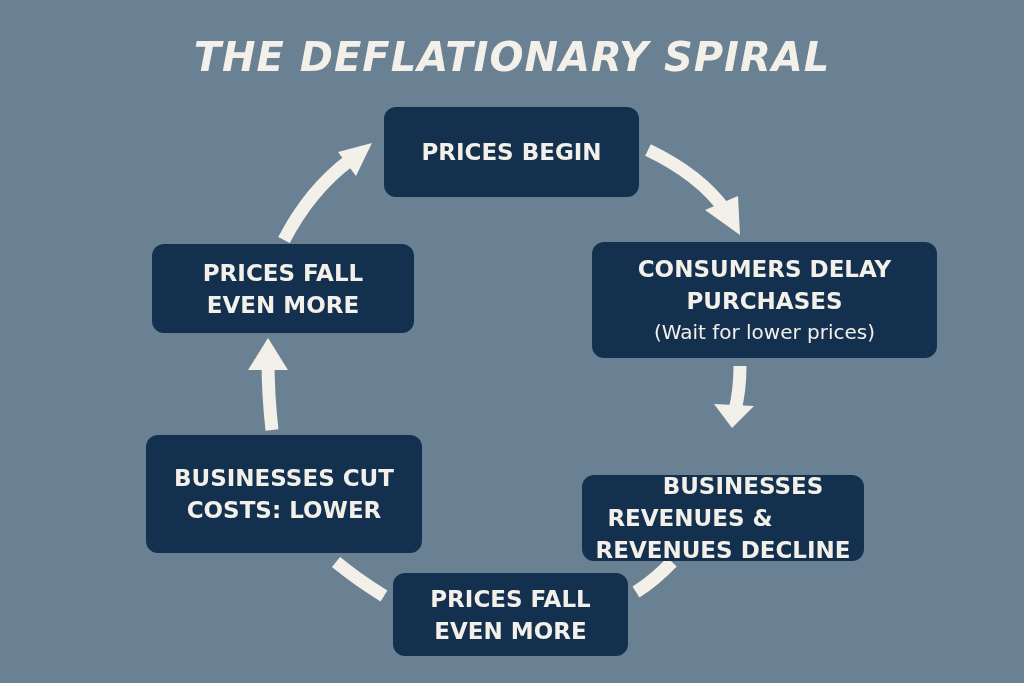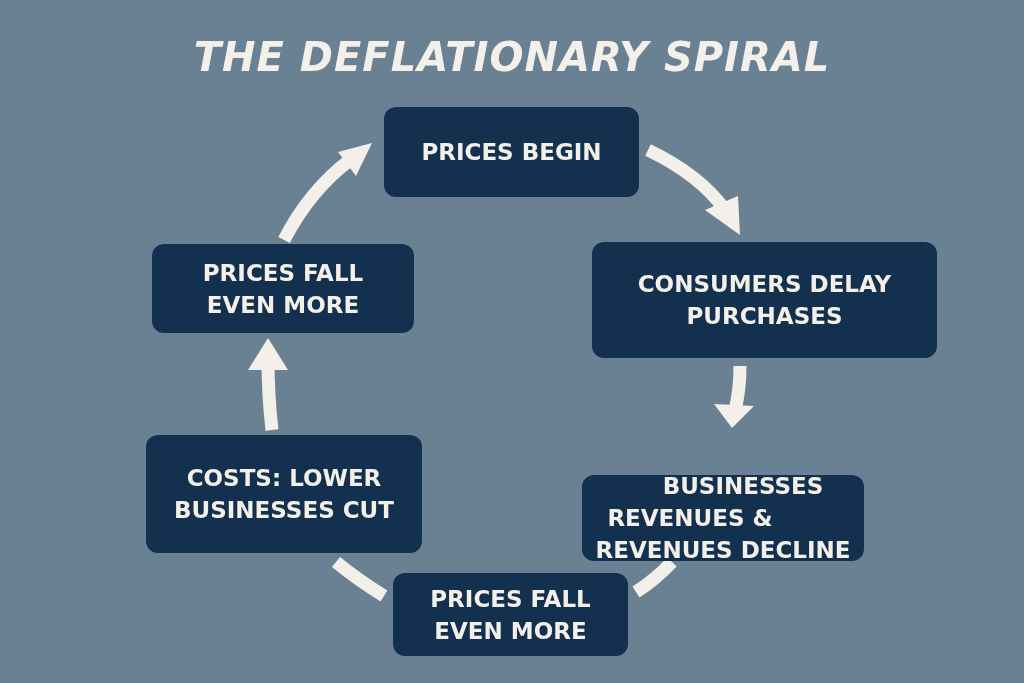--- a/index.html
+++ b/index.html
@@ -54,34 +54,35 @@
   </g>
 </svg>
 
 <div class="box" style="left:384px; top:107px; width:255px; height:90px;">
   <div>PRICES BEGIN</div>
 </div>
 
 <div class="box" style="left:592px; top:242px; width:345px; height:116px;">
   <div>CONSUMERS DELAY</div>
   <div>PURCHASES</div>
+  <div class="sub">(Wait for lower prices)</div>
 </div>
 
 <div class="box" style="left:582px; top:435px; width:282px; height:86px;margin-top:40px;">
   <div style="padding-left:40px;">BUSINESSES</div>
   <div style="padding-right:66px;">REVENUES &amp;</div>
   <div>REVENUES DECLINE</div>
 </div>
 
 <div class="box" style="left:393px; top:573px; width:235px; height:83px;">
   <div>PRICES FALL</div>
   <div>EVEN MORE</div>
 </div>
 
 <div class="box" style="left:146px; top:435px; width:276px; height:118px;">
+  <div>BUSINESSES CUT</div>
   <div>COSTS: LOWER</div>
-  <div>BUSINESSES CUT</div>
 </div>
 
 <div class="box" style="left:152px; top:244px; width:262px; height:89px;">
   <div>PRICES FALL</div>
   <div>EVEN MORE</div>
 </div>
 
 </body></html>

